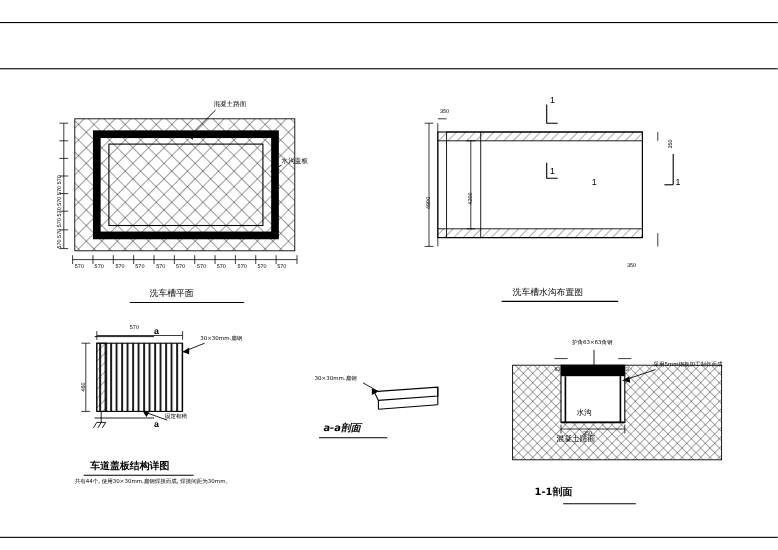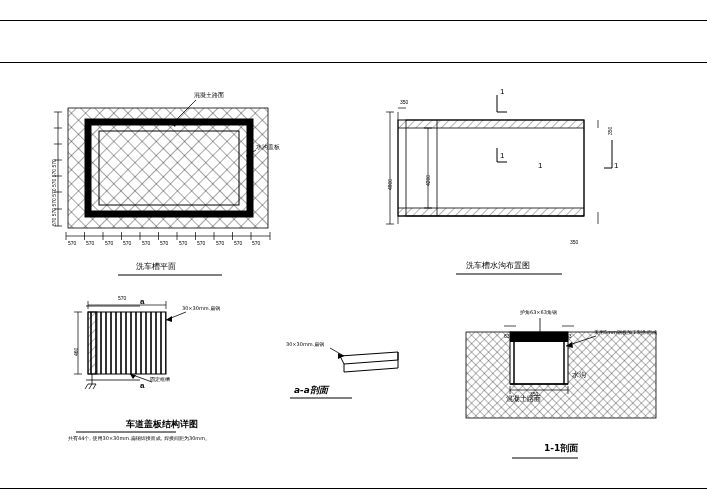--- a/index.html
+++ b/index.html
@@ -207,28 +207,28 @@
   <div class="txt" style="left:538px;top:162px;font-size:8px;">1</div>
   <div class="txt" style="left:614px;top:162px;font-size:8px;">1</div>
   <div class="txt cn cap" style="left:466px;top:262px;">洗车槽水沟布置图</div>
 
   <div class="txt tiny" style="left:118px;top:296px;">570</div>
   <div class="txt tiny rot" style="left:74px;top:356px;transform:rotate(-90deg);">460</div>
   <div class="txt cn tiny" style="left:182px;top:306px;">30×30mm.扁钢</div>
   <div class="txt cn tiny" style="left:150px;top:377px;">固定框槽</div>
   <div class="txt" style="left:140px;top:298px;font-size:8px;font-weight:bold;">a</div>
   <div class="txt" style="left:140px;top:382px;font-size:8px;font-weight:bold;">a</div>
-  <div class="txt cn bigcap" style="left:82px;top:420px;margin-left:44px;">车道盖板结构详图</div>
+  <div class="txt cn bigcap" style="left:82px;top:420px;">车道盖板结构详图</div>
   <div class="txt cn tiny" style="left:68px;top:436px;">共有44个, 使用30×30mm.扁钢焊接而成, 焊接间距为30mm。</div>
 
   <div class="txt cn tiny" style="left:286px;top:342px;">30×30mm.扁钢</div>
   <div class="txt cn bigcap" style="left:294px;top:386px;font-style:italic;">a-a剖面</div>
 
   <div class="txt cn tiny" style="left:520px;top:310px;">护角63×63角钢</div>
   <div class="txt cn tiny" style="left:594px;top:330px;">采用5mm钢板加工制作而成</div>
   <div class="txt tiny" style="left:504px;top:334px;">63</div>
   <div class="txt tiny" style="left:566px;top:334px;">63</div>
   <div class="txt tiny" style="left:530px;top:392px;">350</div>
-  <div class="txt cn" style="left:524px;top:372px;font-size:7px;margin-left:48px;">水沟</div>
+  <div class="txt cn" style="left:524px;top:372px;font-size:7px;">水沟</div>
   <div class="txt cn" style="left:506px;top:396px;font-size:7px;">混凝土路面</div>
-  <div class="txt cn bigcap" style="left:544px;top:444px;">1-1剖面</div>
+  <div class="txt cn bigcap" style="left:486px;top:444px;">1-1剖面</div>
 
 </div>
 
 </body></html>

